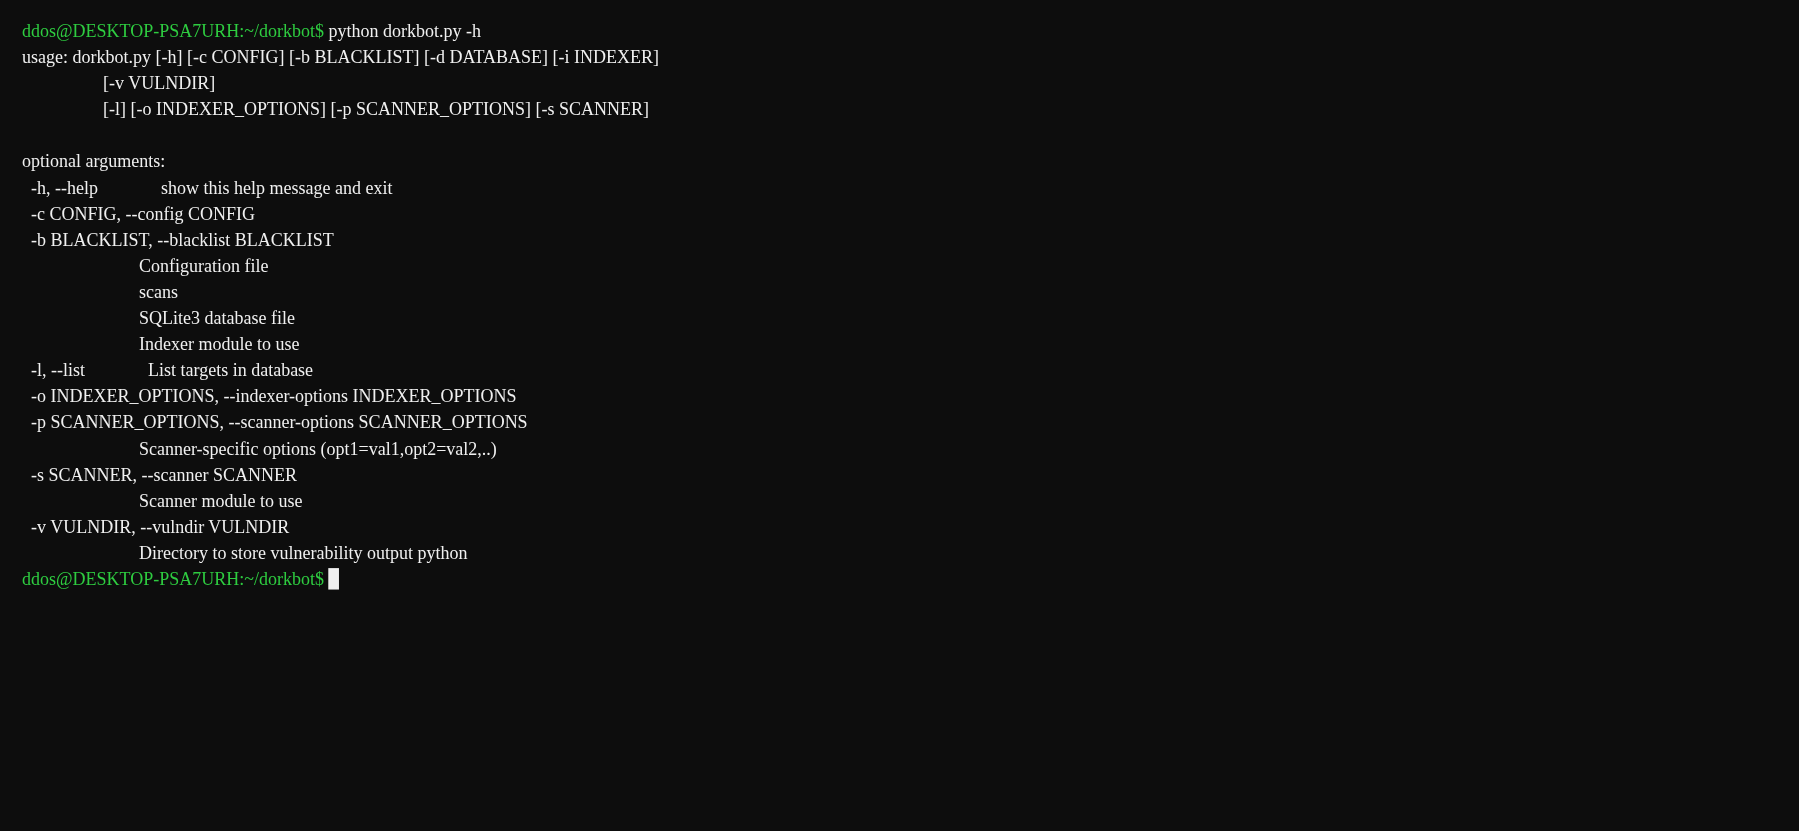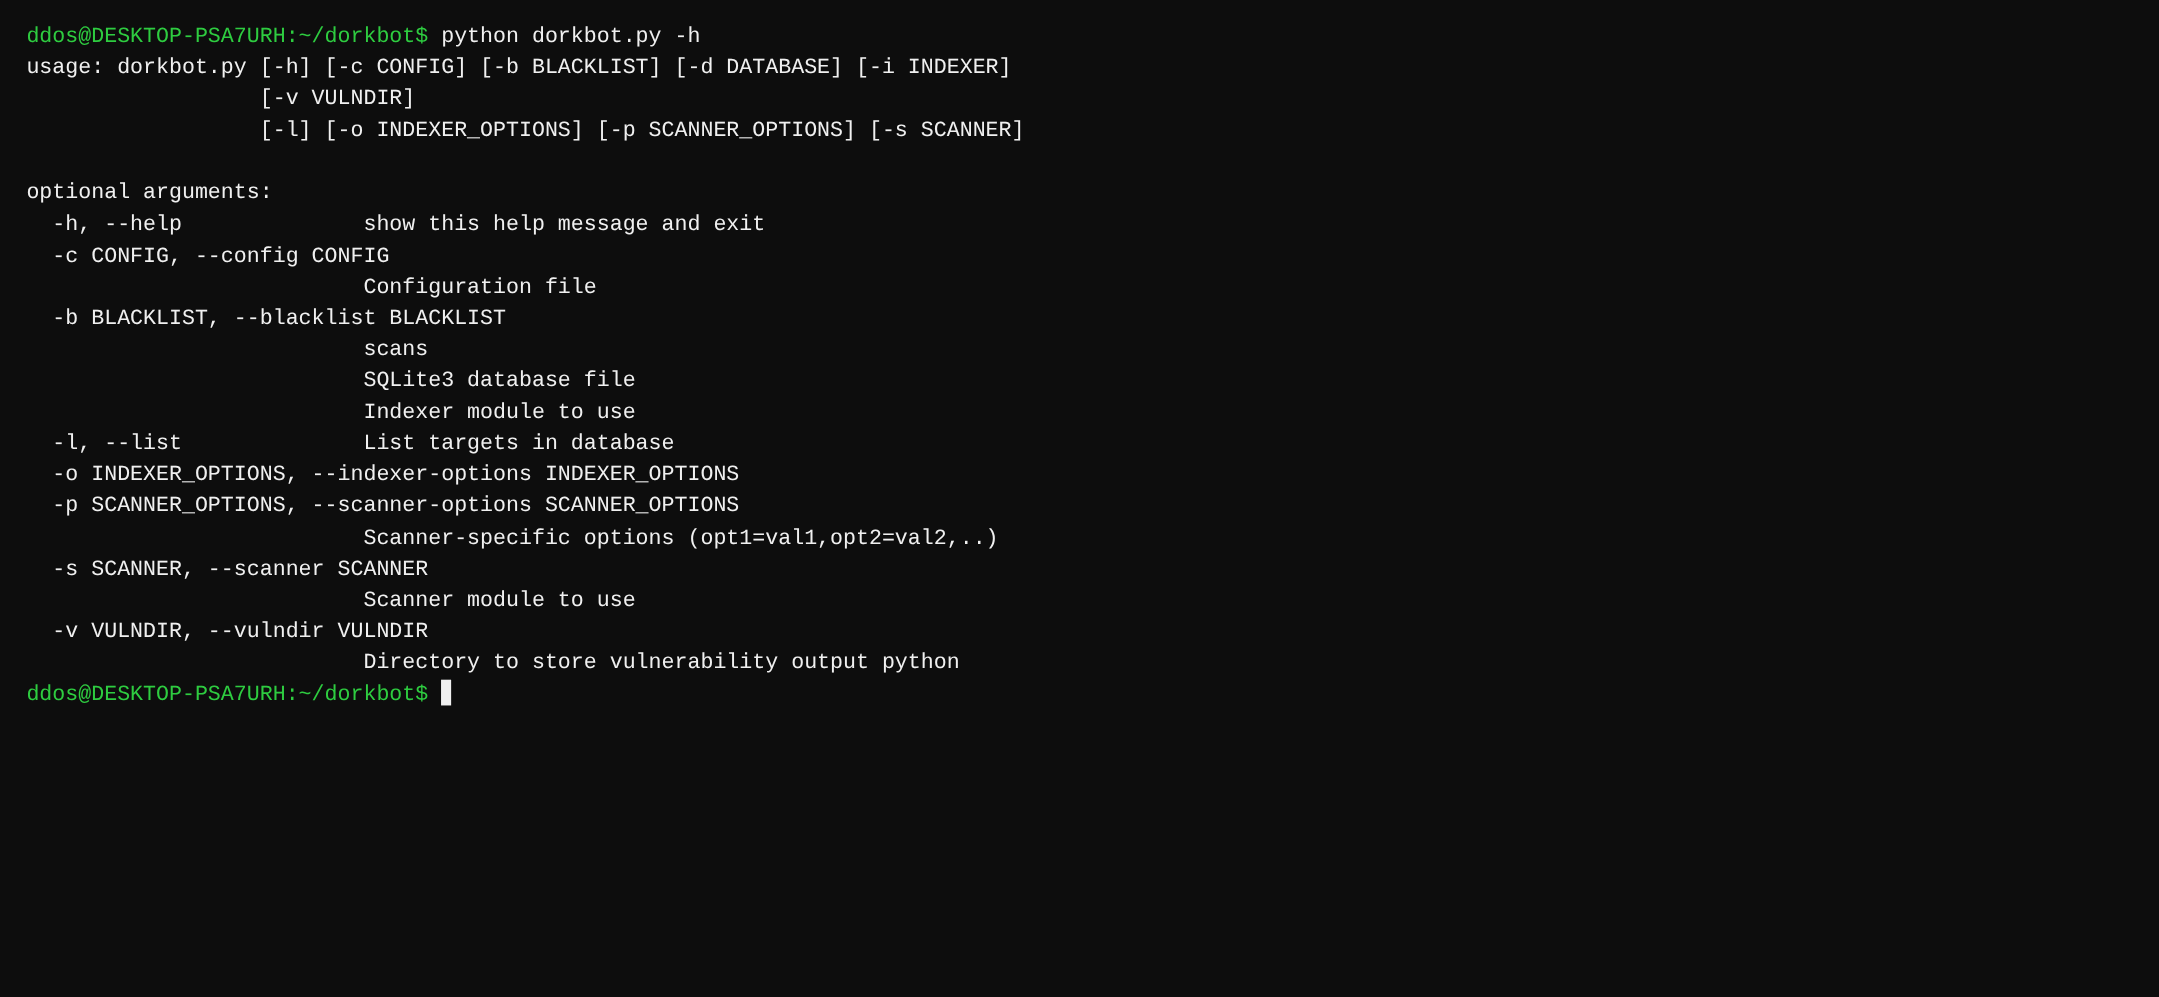--- a/index.html
+++ b/index.html
@@ -1,18 +1,19 @@
 <!DOCTYPE html>
 <html><head>
   <meta charset="utf-8">
   <style>
     * {
       margin: 0;
       padding: 0;
       box-sizing: border-box;
+      font-family: Liberation Serif, serif;
     }
 
     body {
       background-color: #0d0d0d;
       font-family: 'Courier New', Courier, monospace;
       font-size: 18px;
       line-height: 1.45;
       color: #f0f0f0;
       width: 1799px;
       min-height: 831px;
@@ -51,22 +52,22 @@
 
   <span class="line"><span class="white">usage: dorkbot.py [-h] [-c CONFIG] [-b BLACKLIST] [-d DATABASE] [-i INDEXER]</span></span>
   <span class="line"><span class="white">                  [-v VULNDIR]</span></span>
   <span class="line"><span class="white">                  [-l] [-o INDEXER_OPTIONS] [-p SCANNER_OPTIONS] [-s SCANNER]</span></span>
 
   <span class="blank"></span>
 
   <span class="line"><span class="white">optional arguments:</span></span>
   <span class="line"><span class="white">  -h, --help              show this help message and exit</span></span>
   <span class="line"><span class="white">  -c CONFIG, --config CONFIG</span></span>
+  <span class="line"><span class="white">  -b BLACKLIST, --blacklist BLACKLIST</span></span>
   <span class="line"><span class="white">                          Configuration file</span></span>
-  <span class="line"><span class="white">  -b BLACKLIST, --blacklist BLACKLIST</span></span>
   <span class="line"><span class="white">                          scans</span></span>
   <span class="line"><span class="white">                          SQLite3 database file</span></span>
   <span class="line"><span class="white">                          Indexer module to use</span></span>
   <span class="line"><span class="white">  -l, --list              List targets in database</span></span>
   <span class="line"><span class="white">  -o INDEXER_OPTIONS, --indexer-options INDEXER_OPTIONS</span></span>
   <span class="line"><span class="white">  -p SCANNER_OPTIONS, --scanner-options SCANNER_OPTIONS</span></span>
   <span class="line"><span class="white">                          Scanner-specific options (opt1=val1,opt2=val2,..)</span></span>
   <span class="line"><span class="white">  -s SCANNER, --scanner SCANNER</span></span>
   <span class="line"><span class="white">                          Scanner module to use</span></span>
   <span class="line"><span class="white">  -v VULNDIR, --vulndir VULNDIR</span></span>

